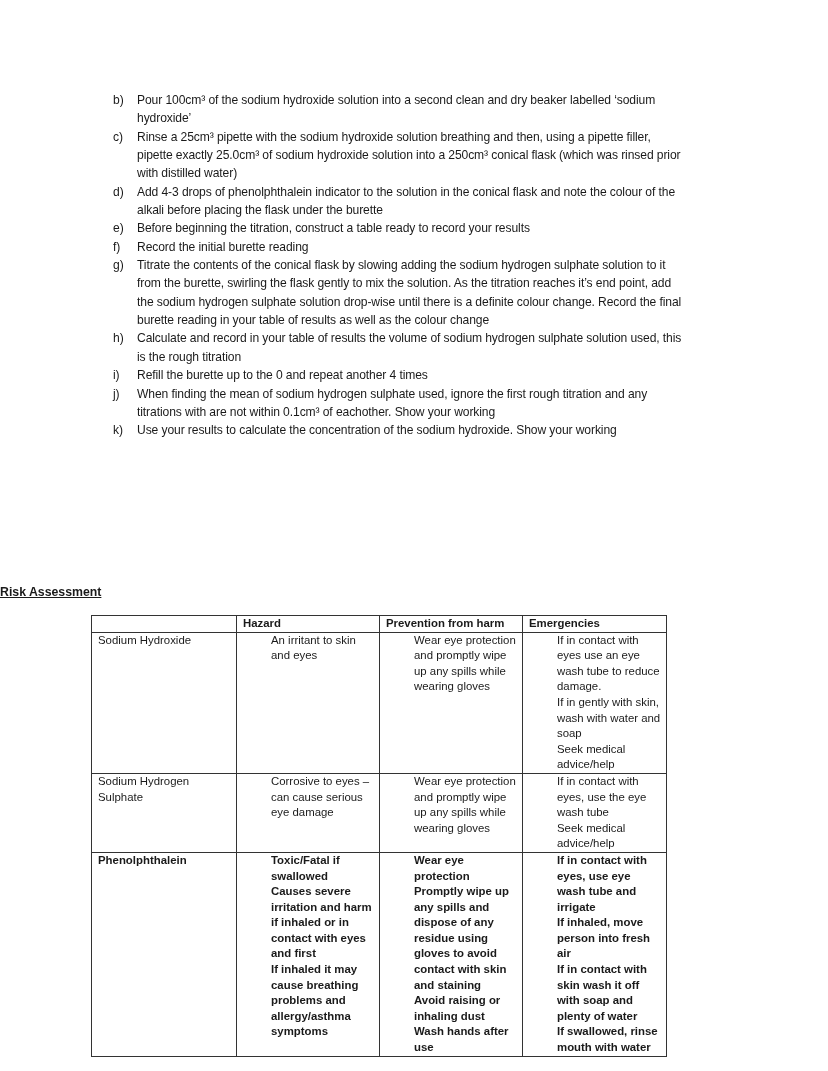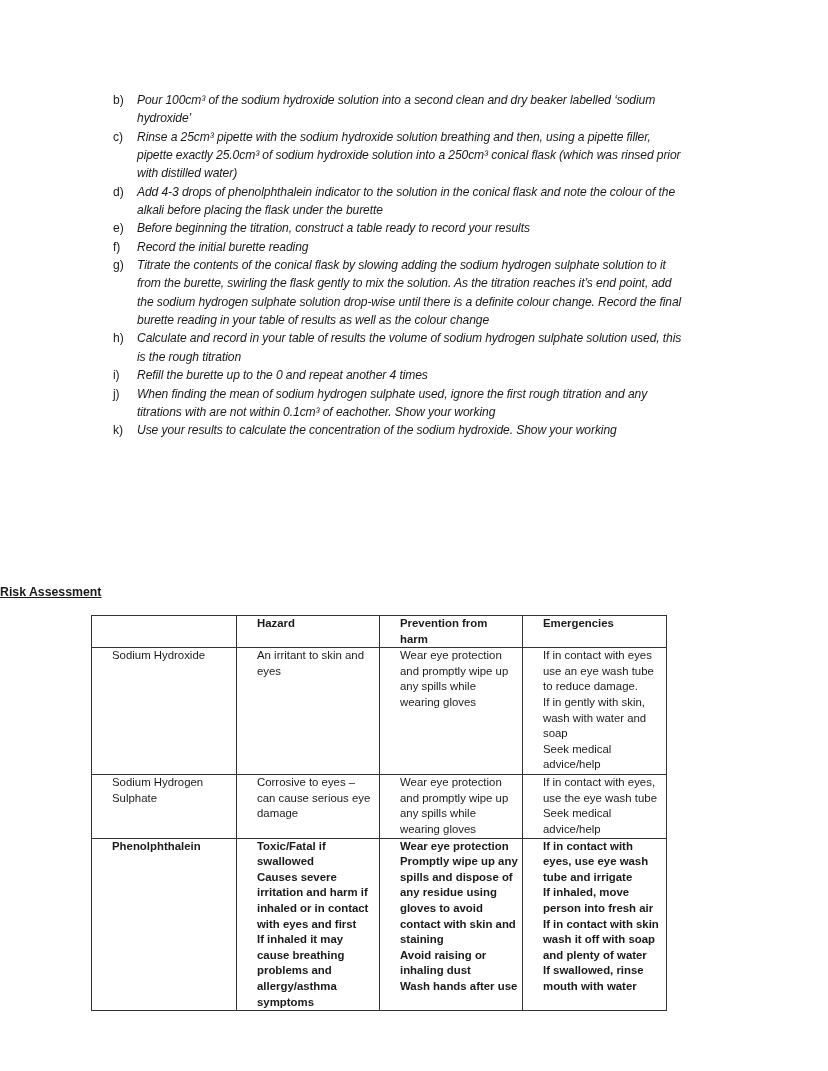--- a/index.html
+++ b/index.html
@@ -7,36 +7,36 @@
     width: 828px; height: 1071px; position: relative; overflow: hidden;
     font-family: "Liberation Sans", sans-serif; color: #1a1a1a;
   }
   .steps {
     position: absolute; left: 113px; top: 91px; width: 570px;
     margin: 0; padding: 0; list-style: none;
     font-size: 12.1px; line-height: 18.35px; letter-spacing: -0.1px;
   }
   .steps li { display: flex; }
   .steps .marker { width: 24px; flex: 0 0 24px; }
-  .steps .text { flex: 1; font-style: italic; }
+  .steps .text { flex: 1; }
   .title {
     position: absolute; left: 0; top: 585px; width: 758px; 
     font-weight: bold; font-size: 12.3px; text-decoration: underline;
   }
   table.risk {
     position: absolute; left: 91px; top: 615px;
     border-collapse: collapse; font-size: 11.4px; line-height: 15.6px;
   }
   table.risk td, table.risk th {
     border: 1.4px solid #333; vertical-align: top; text-align: left;
-    padding: 0 4px 0 20px;
+    padding: 0 4px 0 6px;
   }
   table.risk th { font-weight: bold; height: 15px; }
   col.c1 { width: 145px; } col.c2 { width: 143px; } col.c3 { width: 143px; } col.c4 { width: 144px; }
-  .line { display: block; }
+  .line { display: block; margin-left: 28px; }
   .r1 td { height: 126px; }
   .r2 td { height: 62px; }
   .r3 td { height: 146px; font-weight: bold; }
 </style>
 </head>
 <body>
 
 <ol class="steps">
   <li>
       <span class="marker">b)</span>

